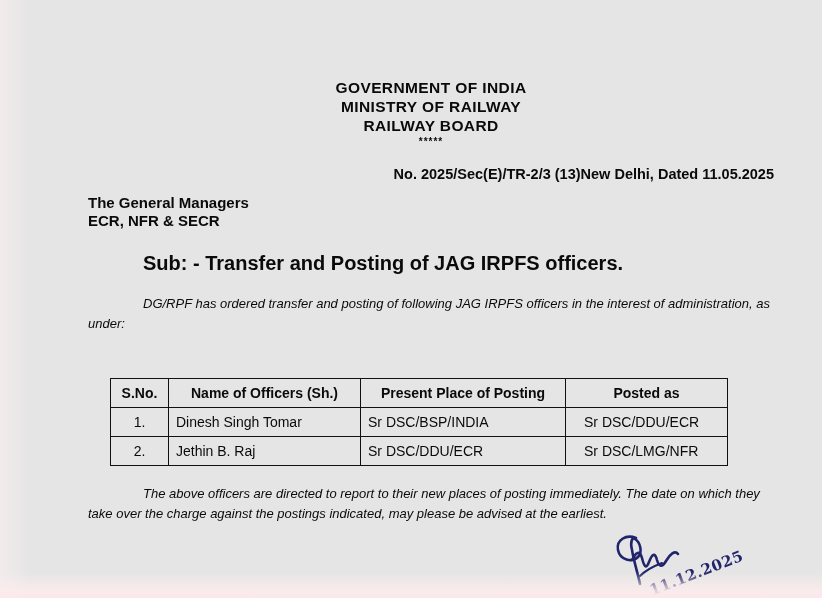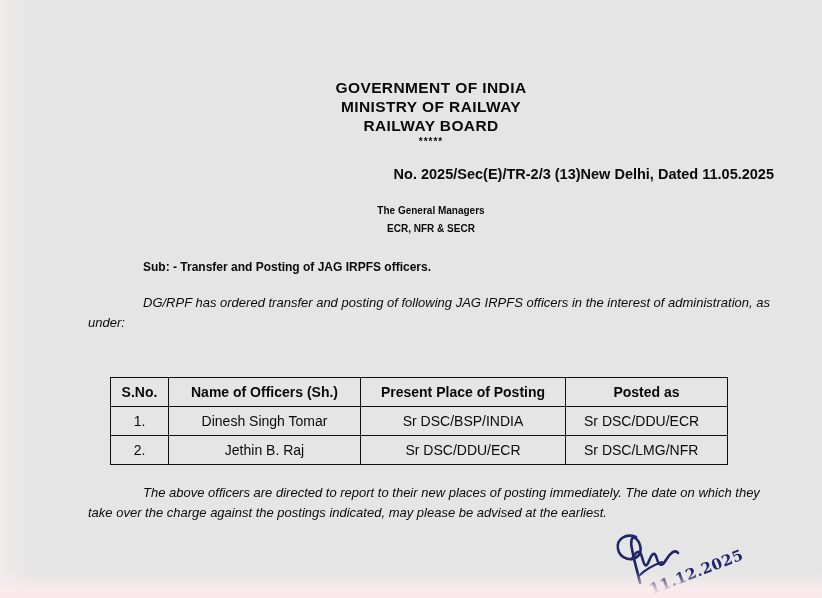--- a/index.html
+++ b/index.html
@@ -75,32 +75,31 @@
     align-items: baseline;
     margin-top: 18px;
     font-size: 14.5px;
     font-weight: bold;
   }
   .refline .ref { white-space: nowrap; }
   .refline .place { white-space: nowrap; }
 
   
   .addressee {
-    margin-top: 20px;
-    font-size: 10px;
+    margin-top: 12px;
+    font-size: 15px;
     font-weight: bold;
     line-height: 18px;
-    text-align: center;
   }
 
   
   .subject {
     margin-top: 22px;
     margin-left: 55px;
-    font-size: 12px;
+    font-size: 20px;
     font-weight: bold;
   }
 
   
   .para {
     margin-top: 19px;
     font-size: 13px;
     line-height: 20px;
     text-align: left;
     text-indent: 55px;
@@ -133,21 +132,21 @@
   }
   table.posting th {
     font-weight: bold;
     text-align: center;
   }
   table.posting td.sno {
     text-align: center;
   }
   table.posting td.name,
   table.posting td.present {
-    text-align: center;
+    text-align: left;
   }
   table.posting td.postedas {
     text-align: left;
     padding-left: 18px;
   }
   col.c-sno     { width: 58px; }
   col.c-name    { width: 192px; }
   col.c-present { width: 205px; }
   col.c-posted  { width: 162px; }
 

